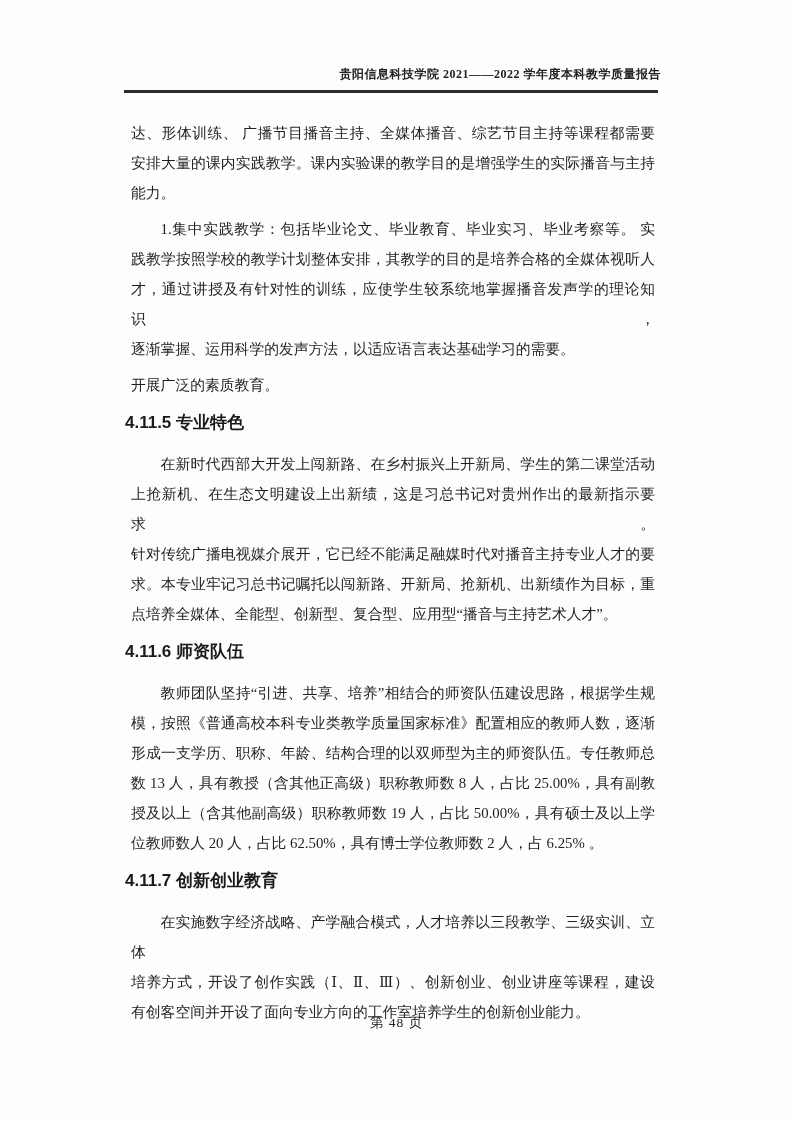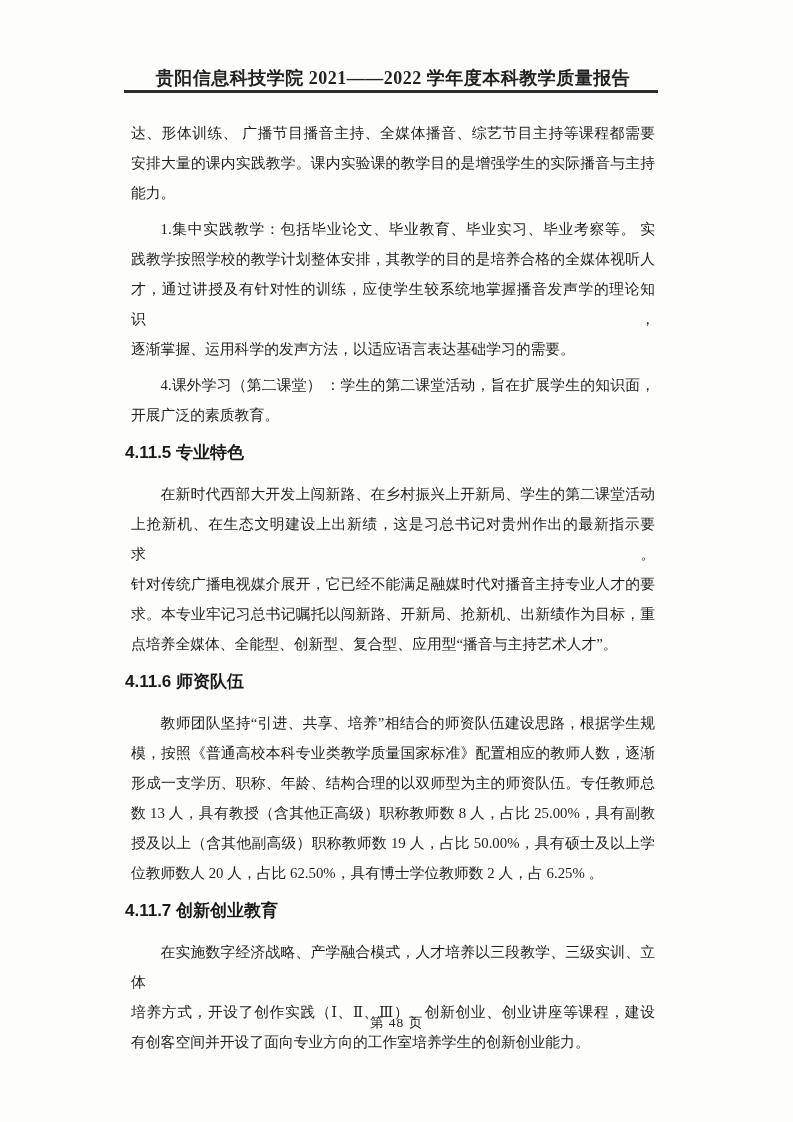--- a/index.html
+++ b/index.html
@@ -14,22 +14,22 @@
     background: #fdfdfc;
     overflow: hidden;
     color: #1f1f1f;
     font-family: "Liberation Serif", "DejaVu Serif", serif;
   }
   .doc-header {
     position: absolute;
     top: 66px;
     left: 125px;
     width: 536px;
-    text-align: center;
-    font-size: 18px;
+    text-align: right;
+    font-size: 12px;
     font-weight: bold;
     letter-spacing: 0.5px;
     color: #222;
     white-space: nowrap;
   }
   .header-rule {
     position: absolute;
     top: 90px;
     left: 124px;
     width: 534px;
@@ -96,21 +96,20 @@
     </div>
 
     <div class="para">
       <div class="line indent">1.集中实践教学：包括毕业论文、毕业教育、毕业实习、毕业考察等。 实</div>
       <div class="line">践教学按照学校的教学计划整体安排，其教学的目的是培养合格的全媒体视听人</div>
       <div class="line">才，通过讲授及有针对性的训练，应使学生较系统地掌握播音发声学的理论知识，</div>
       <div class="line last">逐渐掌握、运用科学的发声方法，以适应语言表达基础学习的需要。</div>
     </div>
 
     <div class="para">
-      <div class="line indent">4.课外学习（第二课堂） ：学生的第二课堂活动，旨在扩展学生的知识面，</div>
       <div class="line last">开展广泛的素质教育。</div>
     </div>
 
     <div class="heading">4.11.5 专业特色</div>
 
     <div class="para">
       <div class="line indent">在新时代西部大开发上闯新路、在乡村振兴上开新局、学生的第二课堂活动</div>
       <div class="line">上抢新机、在生态文明建设上出新绩，这是习总书记对贵州作出的最新指示要求。</div>
       <div class="line">针对传统广播电视媒介展开，它已经不能满足融媒时代对播音主持专业人才的要</div>
       <div class="line">求。本专业牢记习总书记嘱托以闯新路、开新局、抢新机、出新绩作为目标，重</div>

